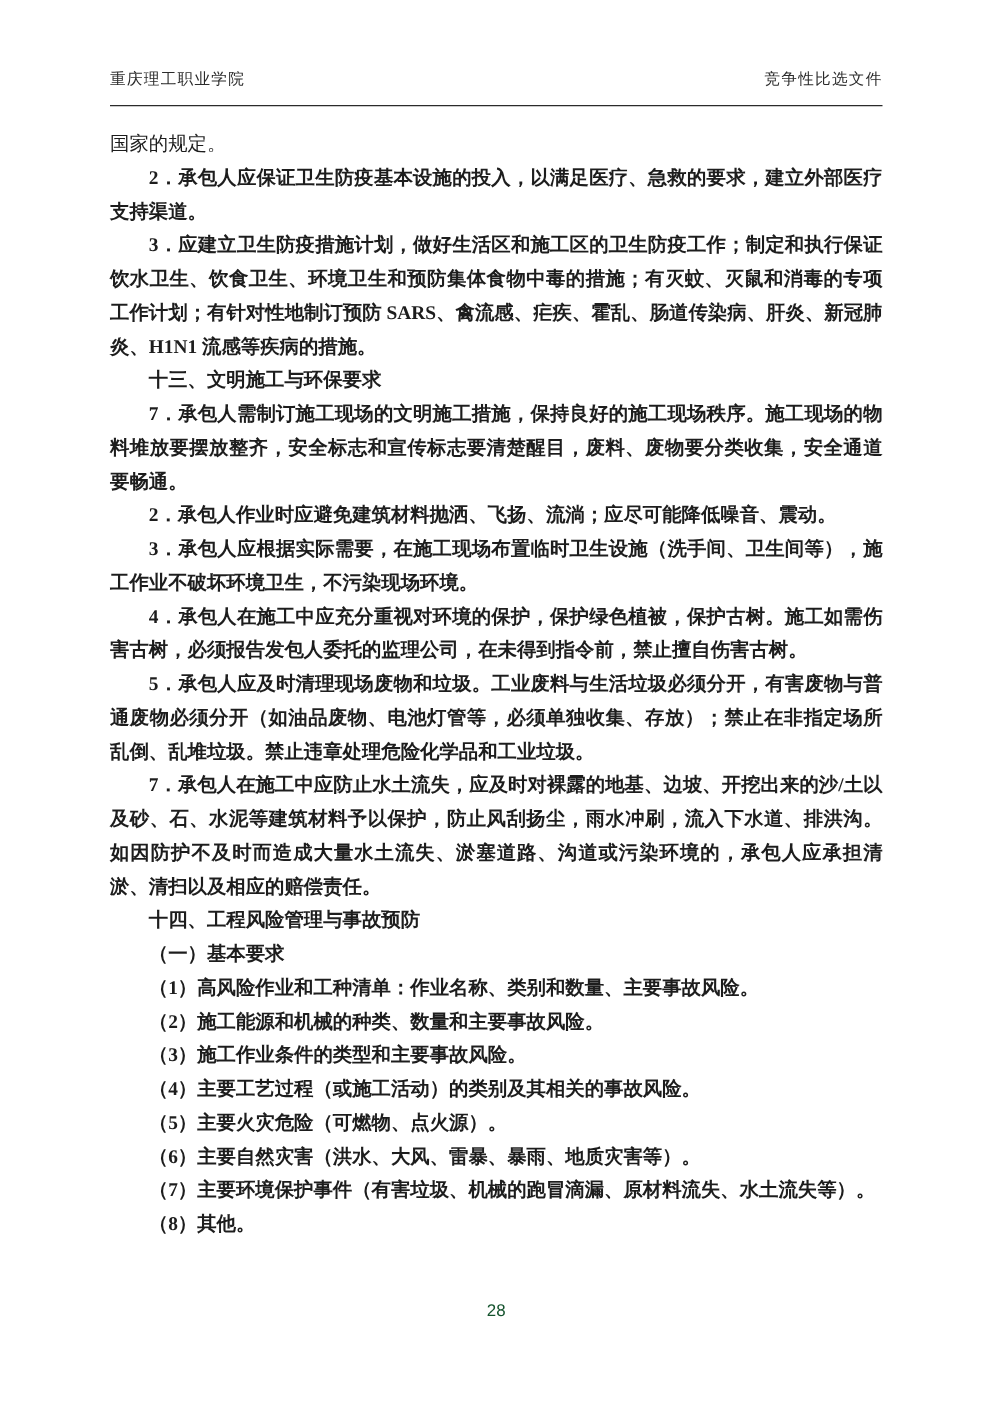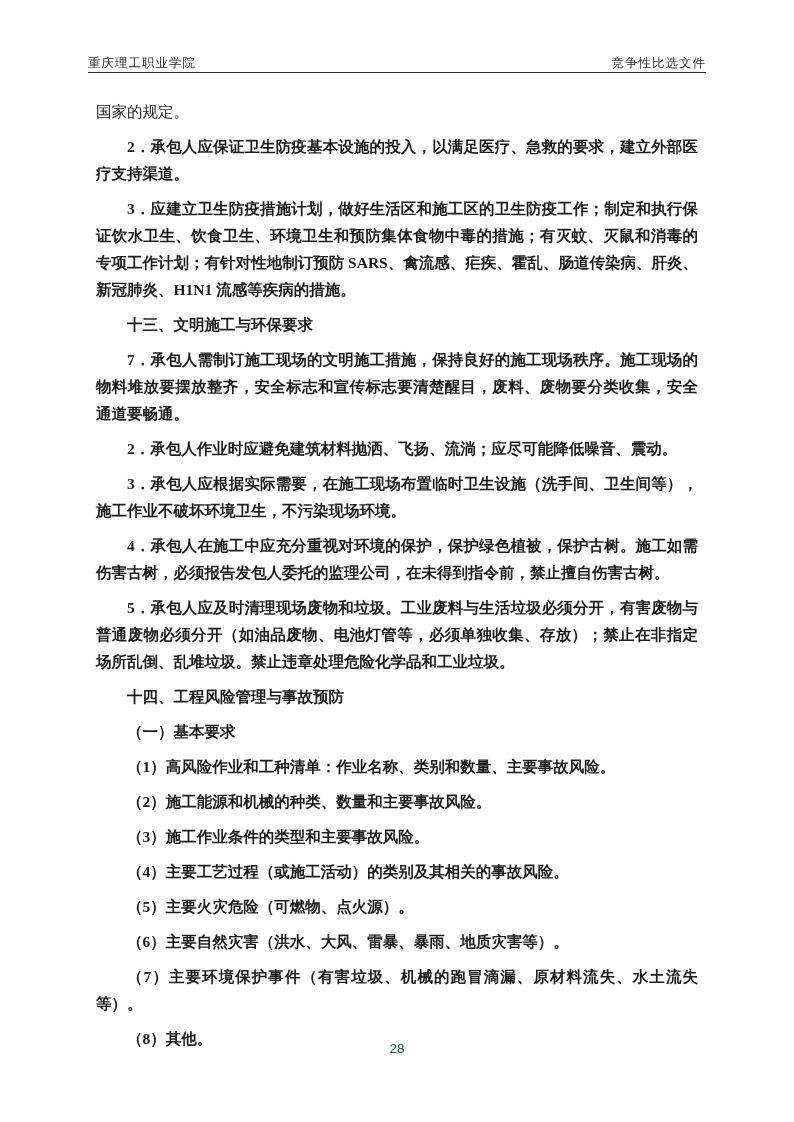--- a/index.html
+++ b/index.html
@@ -17,37 +17,37 @@
     font-family: "Liberation Serif", "DejaVu Serif", serif;
     color: #1d1d1d;
     overflow: hidden;
   }
   .header {
     display: flex;
     justify-content: space-between;
     align-items: flex-end;
     font-size: 12.5px;
     line-height: 18px;
-    padding-bottom: 0;
+    padding-bottom: 12px;
     border-bottom: 1.6px solid #2b2b2b;
   }
   .header .h-left, .header .h-right {
     letter-spacing: 1px;
     color: #2b2b2b;
     white-space: nowrap;
   }
   .content {
     padding-top: 17px;
     font-size: 15.5px;
     line-height: 27px;
     text-align: justify;
     text-justify: inter-character;
   }
   .content p {
-    margin: 8px;
+    margin: 0;
     word-break: break-all;
   }
   .ind { text-indent: 2em; font-weight: bold; }
   .flush { text-indent: 0; }
   .bold { font-weight: bold; text-align: left; }
   .footer {
     position: absolute;
     left: 0;
     right: 0;
     bottom: 66px;
@@ -70,20 +70,21 @@
   <div class="content">
     <p class="flush">国家的规定。</p>
     <p class="ind">2．承包人应保证卫生防疫基本设施的投入，以满足医疗、急救的要求，建立外部医疗支持渠道。</p>
     <p class="ind">3．应建立卫生防疫措施计划，做好生活区和施工区的卫生防疫工作；制定和执行保证饮水卫生、饮食卫生、环境卫生和预防集体食物中毒的措施；有灭蚊、灭鼠和消毒的专项工作计划；有针对性地制订预防 SARS、禽流感、疟疾、霍乱、肠道传染病、肝炎、新冠肺炎、H1N1 流感等疾病的措施。</p>
     <p class="ind bold">十三、文明施工与环保要求</p>
     <p class="ind">7．承包人需制订施工现场的文明施工措施，保持良好的施工现场秩序。施工现场的物料堆放要摆放整齐，安全标志和宣传标志要清楚醒目，废料、废物要分类收集，安全通道要畅通。</p>
     <p class="ind">2．承包人作业时应避免建筑材料抛洒、飞扬、流淌；应尽可能降低噪音、震动。</p>
     <p class="ind">3．承包人应根据实际需要，在施工现场布置临时卫生设施（洗手间、卫生间等），施工作业不破坏环境卫生，不污染现场环境。</p>
     <p class="ind">4．承包人在施工中应充分重视对环境的保护，保护绿色植被，保护古树。施工如需伤害古树，必须报告发包人委托的监理公司，在未得到指令前，禁止擅自伤害古树。</p>
     <p class="ind">5．承包人应及时清理现场废物和垃圾。工业废料与生活垃圾必须分开，有害废物与普通废物必须分开（如油品废物、电池灯管等，必须单独收集、存放）；禁止在非指定场所乱倒、乱堆垃圾。禁止违章处理危险化学品和工业垃圾。</p>
+    <p class="ind">7．承包人在施工中应防止水土流失，应及时对裸露的地基、边坡、开挖出来的沙/土以及砂、石、水泥等建筑材料予以保护，防止风刮扬尘，雨水冲刷，流入下水道、排洪沟。如因防护不及时而造成大量水土流失、淤塞道路、沟道或污染环境的，承包人应承担清淤、清扫以及相应的赔偿责任。</p>
     <p class="ind bold">十四、工程风险管理与事故预防</p>
     <p class="ind">（一）基本要求</p>
     <p class="ind">（1）高风险作业和工种清单：作业名称、类别和数量、主要事故风险。</p>
     <p class="ind">（2）施工能源和机械的种类、数量和主要事故风险。</p>
     <p class="ind">（3）施工作业条件的类型和主要事故风险。</p>
     <p class="ind">（4）主要工艺过程（或施工活动）的类别及其相关的事故风险。</p>
     <p class="ind">（5）主要火灾危险（可燃物、点火源）。</p>
     <p class="ind">（6）主要自然灾害（洪水、大风、雷暴、暴雨、地质灾害等）。</p>
     <p class="ind">（7）主要环境保护事件（有害垃圾、机械的跑冒滴漏、原材料流失、水土流失等）。</p>
     <p class="ind">（8）其他。</p>

